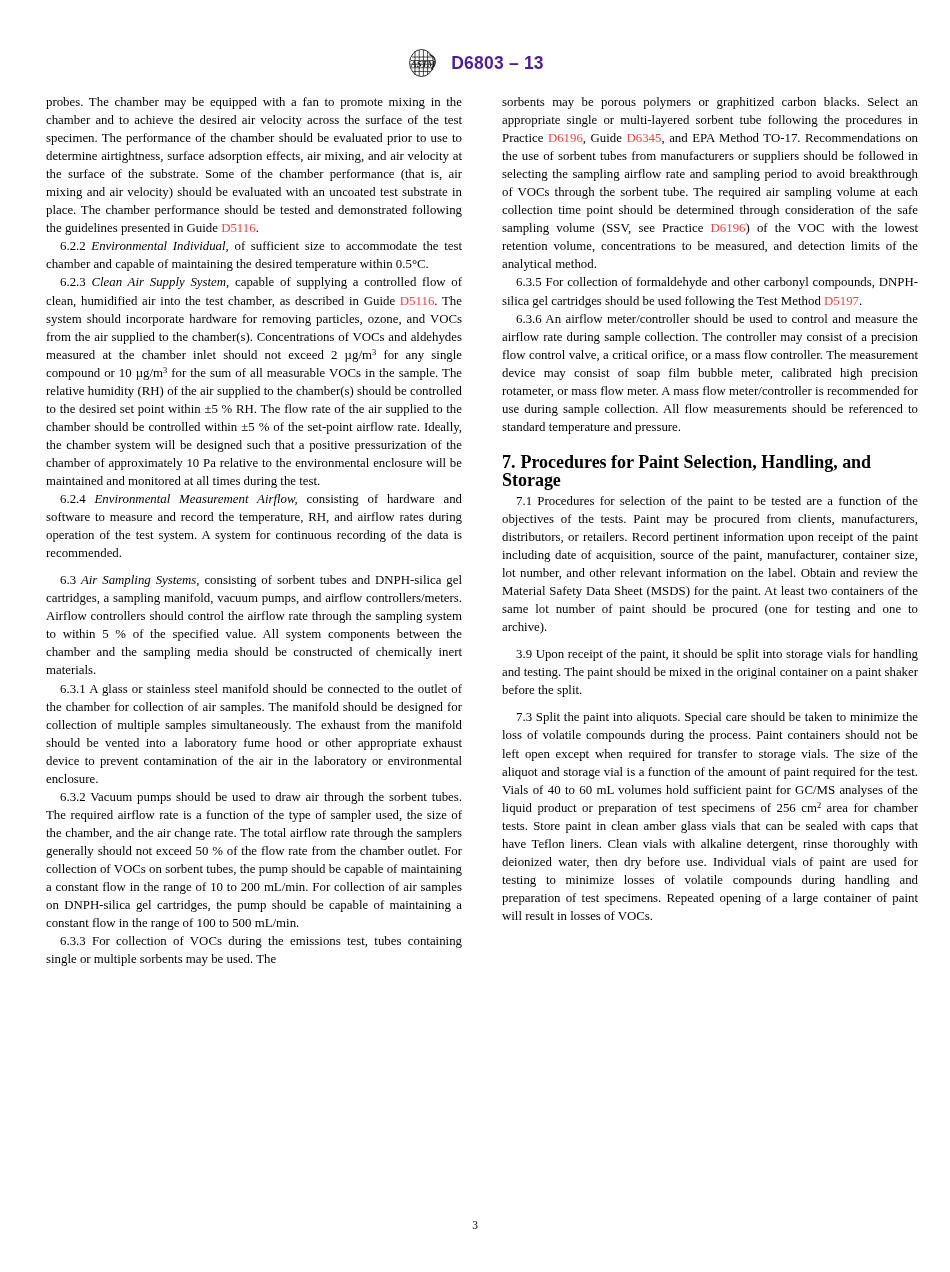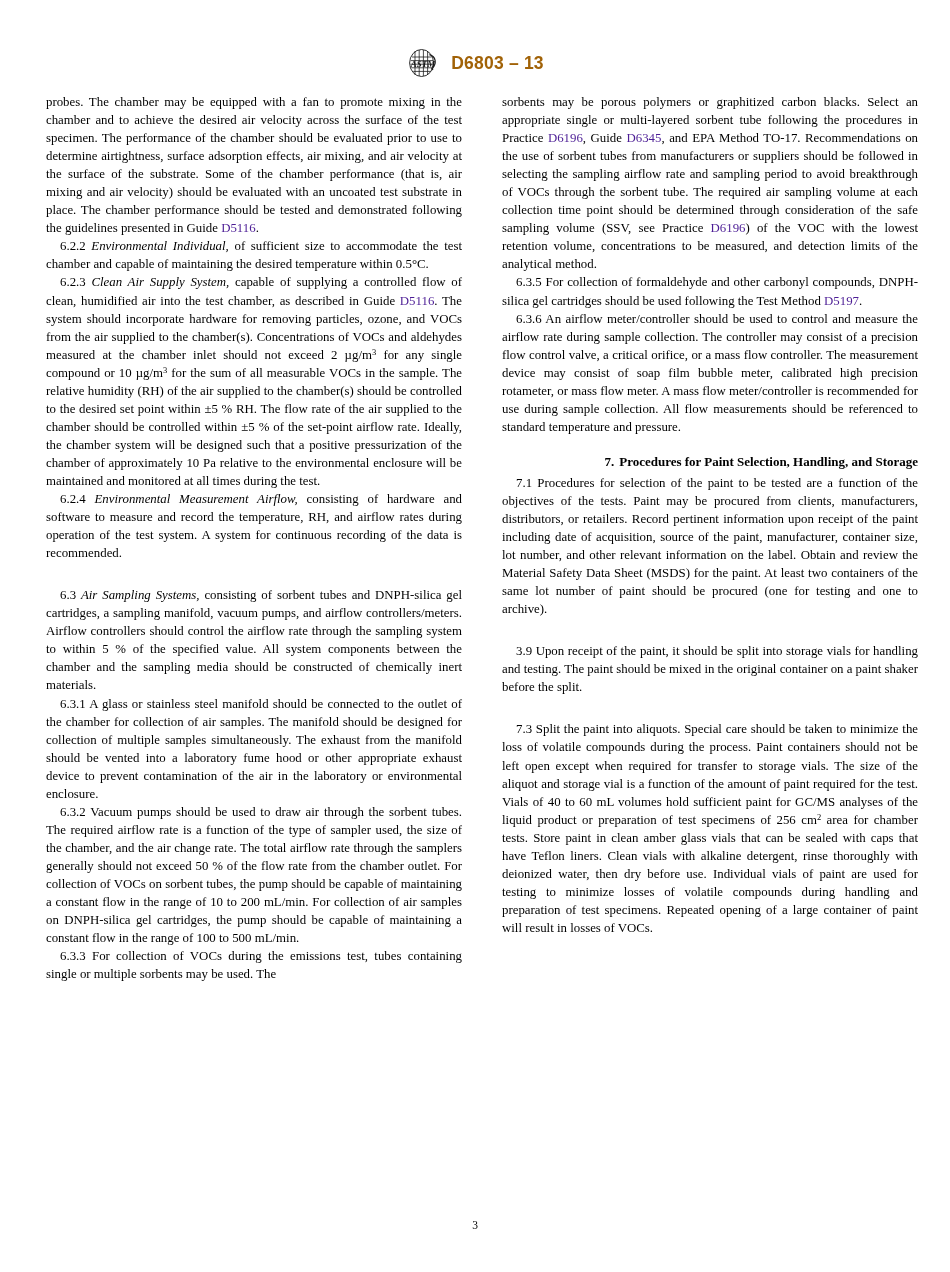--- a/index.html
+++ b/index.html
@@ -33,21 +33,21 @@
   .astm-logo {
     width: 36px;
     height: 30px;
     display: block;
   }
   .doc-designation {
     font-family: "Liberation Sans", "DejaVu Sans", sans-serif;
     font-size: 17.5px;
     font-weight: bold;
     letter-spacing: 0.2px;
-    color: #a16207;
+    color: #4c1d95;
     white-space: nowrap;
   }
 
   
   .columns {
     position: absolute;
     top: 93px;
     left: 46px;
     width: 858px;
     height: 1120px;
@@ -65,45 +65,45 @@
     line-height: 18.05px;
     text-align: justify;
     text-justify: inter-word;
     hyphens: none;
     -webkit-hyphens: none;
   }
   p.indent {
     text-indent: 14px;
   }
   p.gap-before {
-    margin-top: 24px;
+    margin-top: 9px;
   }
   .sec-num {
     white-space: nowrap;
   }
   .it {
     font-style: italic;
   }
   .lnk {
-    color: #4c1d95;
+    color: #ef4444;
   }
   sup {
     font-size: 0.66em;
     line-height: 0;
     vertical-align: 0.46em;
   }
   h2.section-head {
     margin: 0;
     padding-top: 17px;
     padding-bottom: 3px;
     font-family: "Liberation Serif", "DejaVu Serif", serif;
-    font-size: 13px;
+    font-size: 18px;
     font-weight: bold;
     line-height: 18px;
-    text-align: right;
+    text-align: left;
     letter-spacing: -0.02px;
   }
   h2.section-head .head-num {
     margin-right: 5px;
   }
 
   
   .footer {
     position: absolute;
     left: 0;

